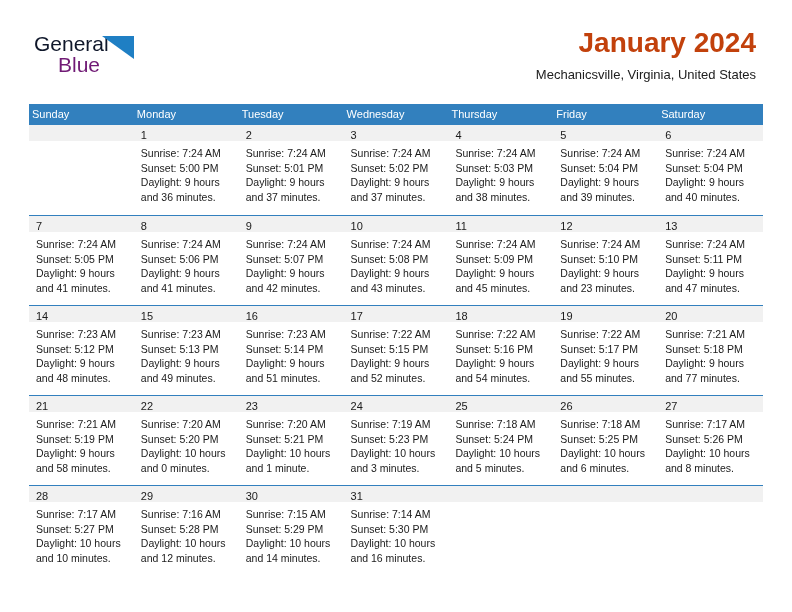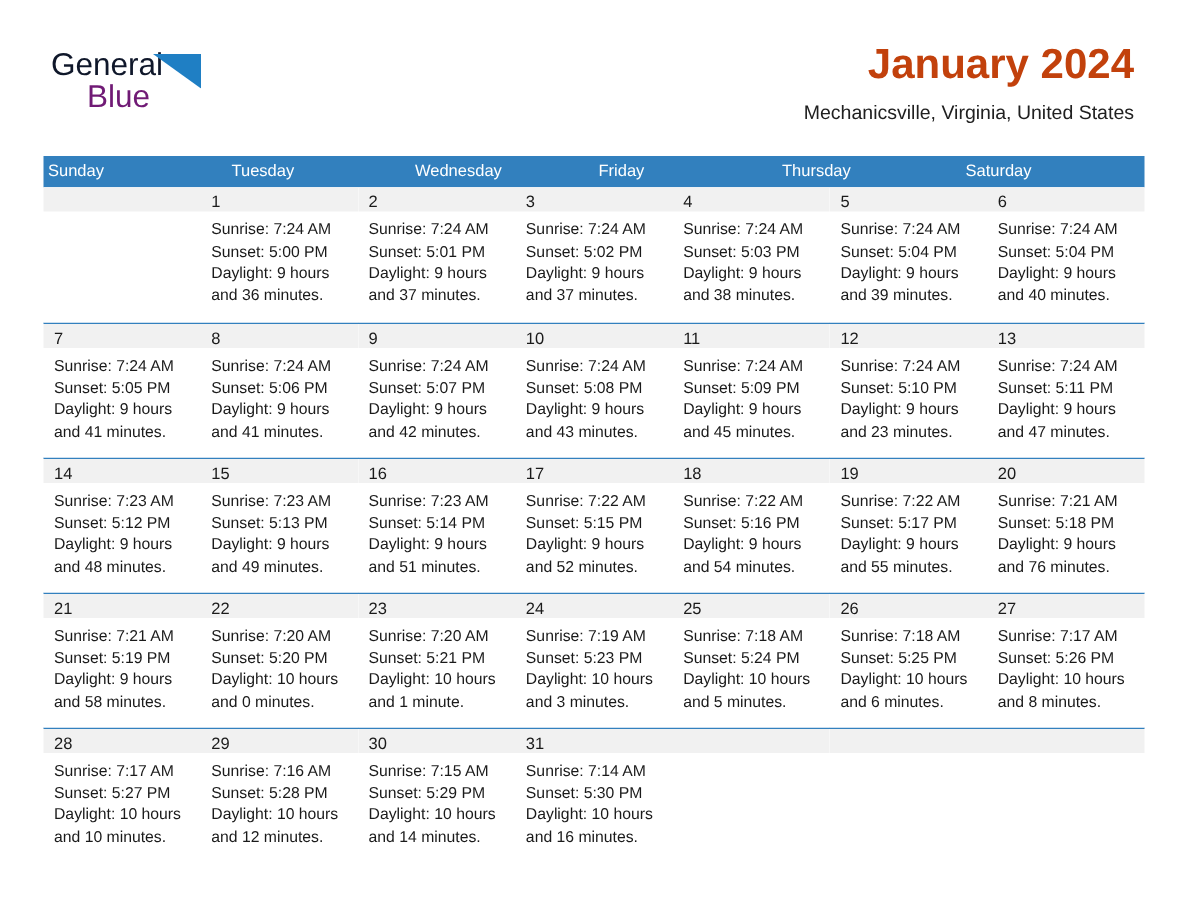--- a/index.html
+++ b/index.html
@@ -171,24 +171,25 @@
     <div class="title-block">
       <div class="cal-title">January 2024</div>
       <div class="cal-subtitle">Mechanicsville, Virginia, United States</div>
     </div>
 
   </div>
 
   <div class="calendar">
     <div class="weekday-row" id="weekday-row">
         <div class="weekday">Sunday</div>
+        <div class="weekday">Monday</div>
         <div class="weekday">Tuesday</div>
         <div class="weekday">Wednesday</div>
+        <div class="weekday">Thursday</div>
         <div class="weekday">Friday</div>
-        <div class="weekday">Thursday</div>
         <div class="weekday">Saturday</div>
       </div>
     <div id="weeks-container">
         <div class="week-row first">
           <div class="day-cell empty">
             <div class="daynum-strip"><span class="daynum"></span></div>
             <div class="cell-body"></div>
           </div>
           <div class="day-cell">
             <div class="daynum-strip"><span class="daynum">1</span></div>
@@ -364,21 +365,21 @@
               <div class="cell-line">Daylight: 9 hours</div>
               <div class="cell-line">and 55 minutes.</div>
             </div>
           </div>
           <div class="day-cell">
             <div class="daynum-strip"><span class="daynum">20</span></div>
             <div class="cell-body">
               <div class="cell-line">Sunrise: 7:21 AM</div>
               <div class="cell-line">Sunset: 5:18 PM</div>
               <div class="cell-line">Daylight: 9 hours</div>
-              <div class="cell-line">and 76 minutes.</div>
+              <div class="cell-line">and 77 minutes.</div>
             </div>
           </div>
         </div>
         <div class="week-row">
           <div class="day-cell">
             <div class="daynum-strip"><span class="daynum">21</span></div>
             <div class="cell-body">
               <div class="cell-line">Sunrise: 7:21 AM</div>
               <div class="cell-line">Sunset: 5:19 PM</div>
               <div class="cell-line">Daylight: 9 hours</div>

